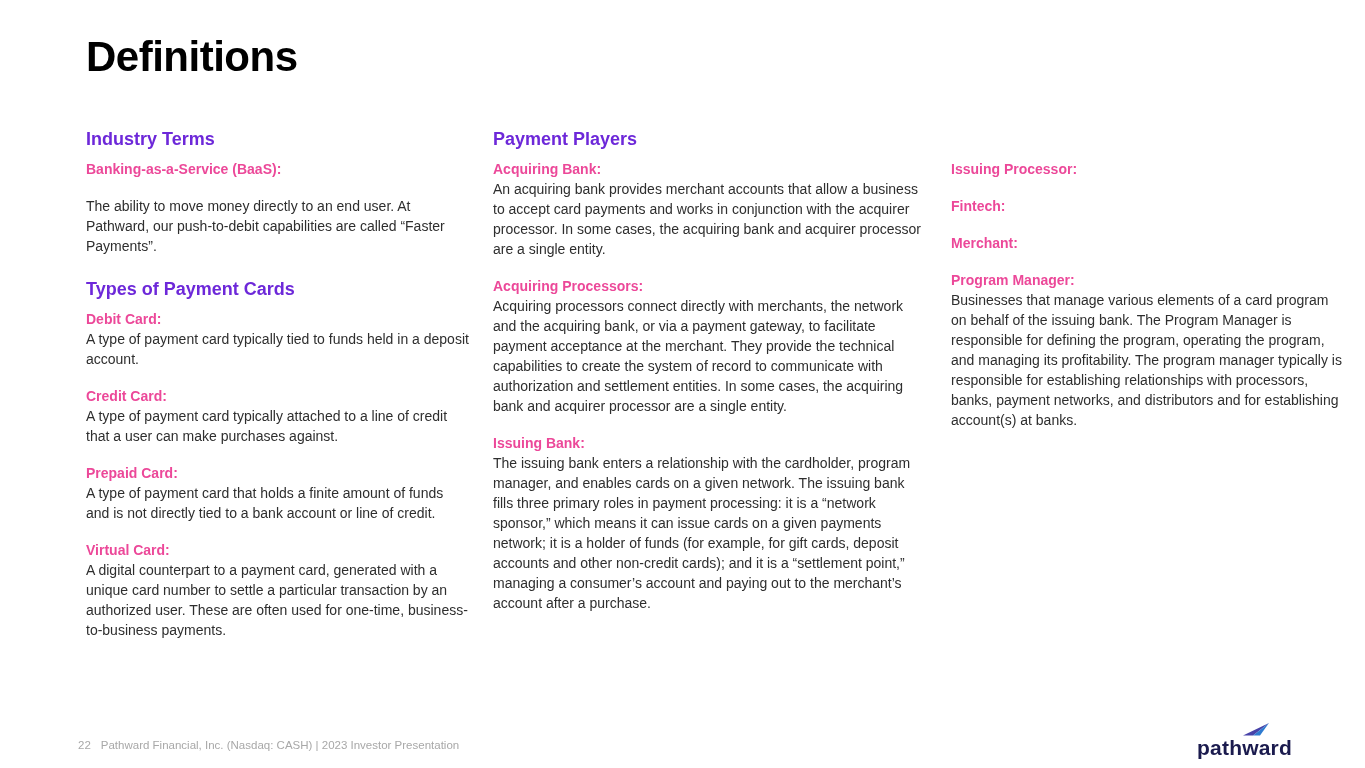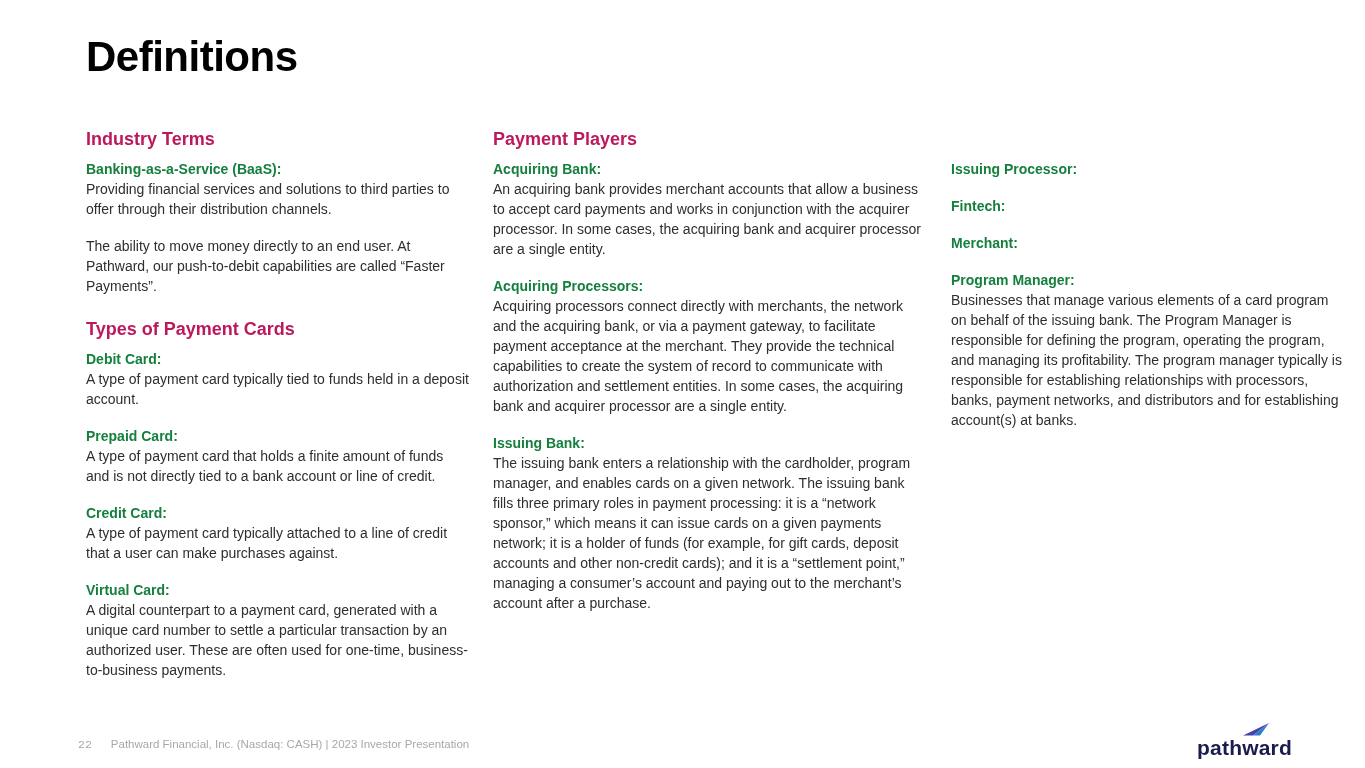--- a/index.html
+++ b/index.html
@@ -32,48 +32,48 @@
     gap: 24px;
   }
   .col-1 { width: 383px; }
   .col-2 { width: 434px; }
   .col-3 { width: 392px; padding-top: 30px; }
 
   .section-heading {
     font-size: 18px;
     line-height: 21px;
     font-weight: bold;
-    color: #be185d;
+    color: #6d28d9;
     margin: 0 0 9px 0;
   }
   section + section { margin-top: 23px; }
 
   .term-block { margin-bottom: 17px; }
   .term {
     font-size: 14px;
     line-height: 20px;
     font-weight: bold;
-    color: #15803d;
+    color: #ec4899;
   }
   .def {
     font-size: 14px;
     line-height: 20px;
     color: #2e2e2e;
   }
 
   .footer {
     position: absolute;
     left: 78px;
     bottom: 17px;
     font-size: 11.5px;
     color: #a8a8a8;
     display: flex;
     align-items: baseline;
   }
-  .footer .page-num { margin-right: 19px; font-family: Liberation Mono, monospace; }
+  .footer .page-num { margin-right: 10px; }
 
   .logo {
     position: absolute;
     right: 73px;
     bottom: 10px;
     text-align: left;
   }
   .logo-mark {
     display: block;
     margin: 0 22px 0 auto;
@@ -96,44 +96,43 @@
   <h1 class="page-title">Definitions</h1>
 
   <div class="columns">
 
     <div class="col col-1">
       <section>
         <h2 class="section-heading">Industry Terms</h2>
 
         <div class="term-block">
           <div class="term">Banking-as-a-Service (BaaS):</div>
-          <div class="def">Providing financial services and solutions to third parties to offer through their distribution channels.</div>
         </div>
 
         <div class="term-block">
           <div class="def">The ability to move money directly to an end user. At Pathward, our push-to-debit capabilities are called “Faster Payments”.</div>
         </div>
       </section>
 
       <section>
         <h2 class="section-heading">Types of Payment Cards</h2>
 
         <div class="term-block">
           <div class="term">Debit Card:</div>
           <div class="def">A type of payment card typically tied to funds held in a deposit account.</div>
         </div>
 
         <div class="term-block">
-          <div class="term">Prepaid Card:</div>
-          <div class="def">A type of payment card that holds a finite amount of funds and is not directly tied to a bank account or line of credit.</div>
+          <div class="term">Credit Card:</div>
+          <div class="def">A type of payment card typically attached to a line of credit that a user can make purchases against.</div>
         </div>
 
         <div class="term-block">
-          <div class="term">Credit Card:</div>
-          <div class="def">A type of payment card typically attached to a line of credit that a user can make purchases against.</div>
+          <div class="term">Prepaid Card:</div>
+          <div class="def">A type of payment card that holds a finite amount of funds and is not directly tied to a bank account or line of credit.</div>
         </div>
 
         <div class="term-block">
           <div class="term">Virtual Card:</div>
           <div class="def">A digital counterpart to a payment card, generated with a unique card number to settle a particular transaction by an authorized user. These are often used for one-time, business-to-business payments.</div>
         </div>
       </section>
     </div>
 
     <div class="col col-2">

